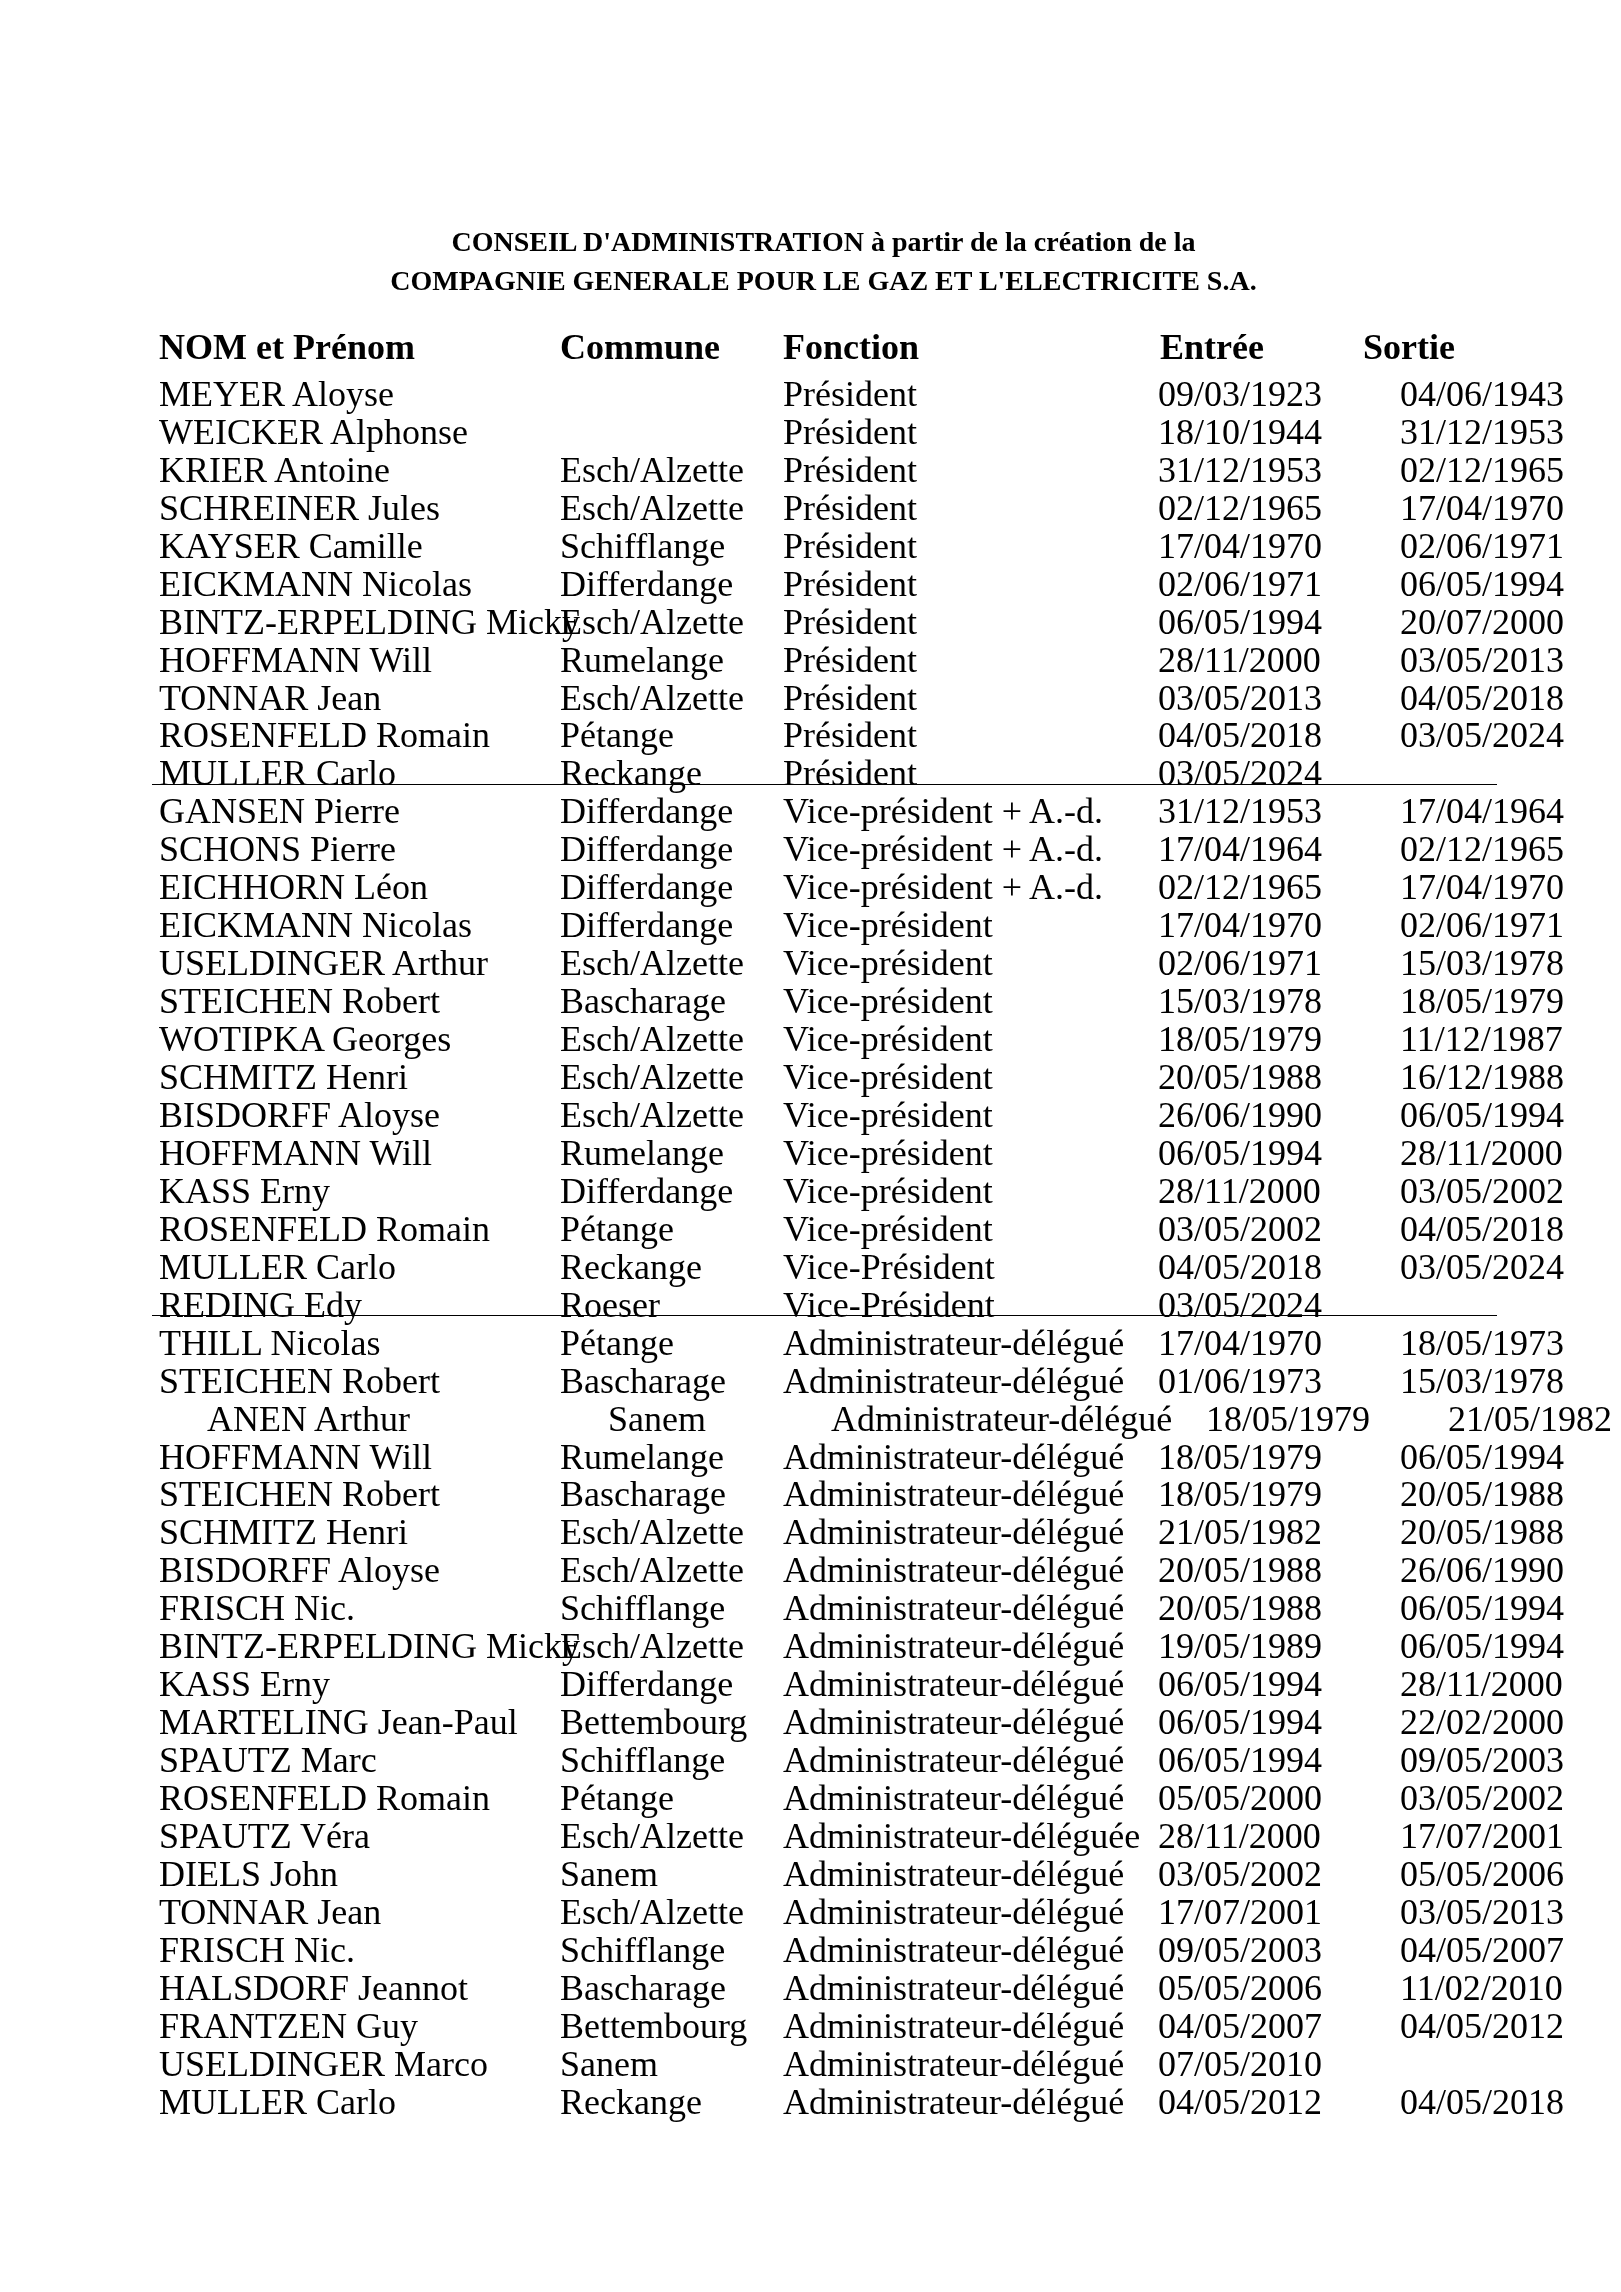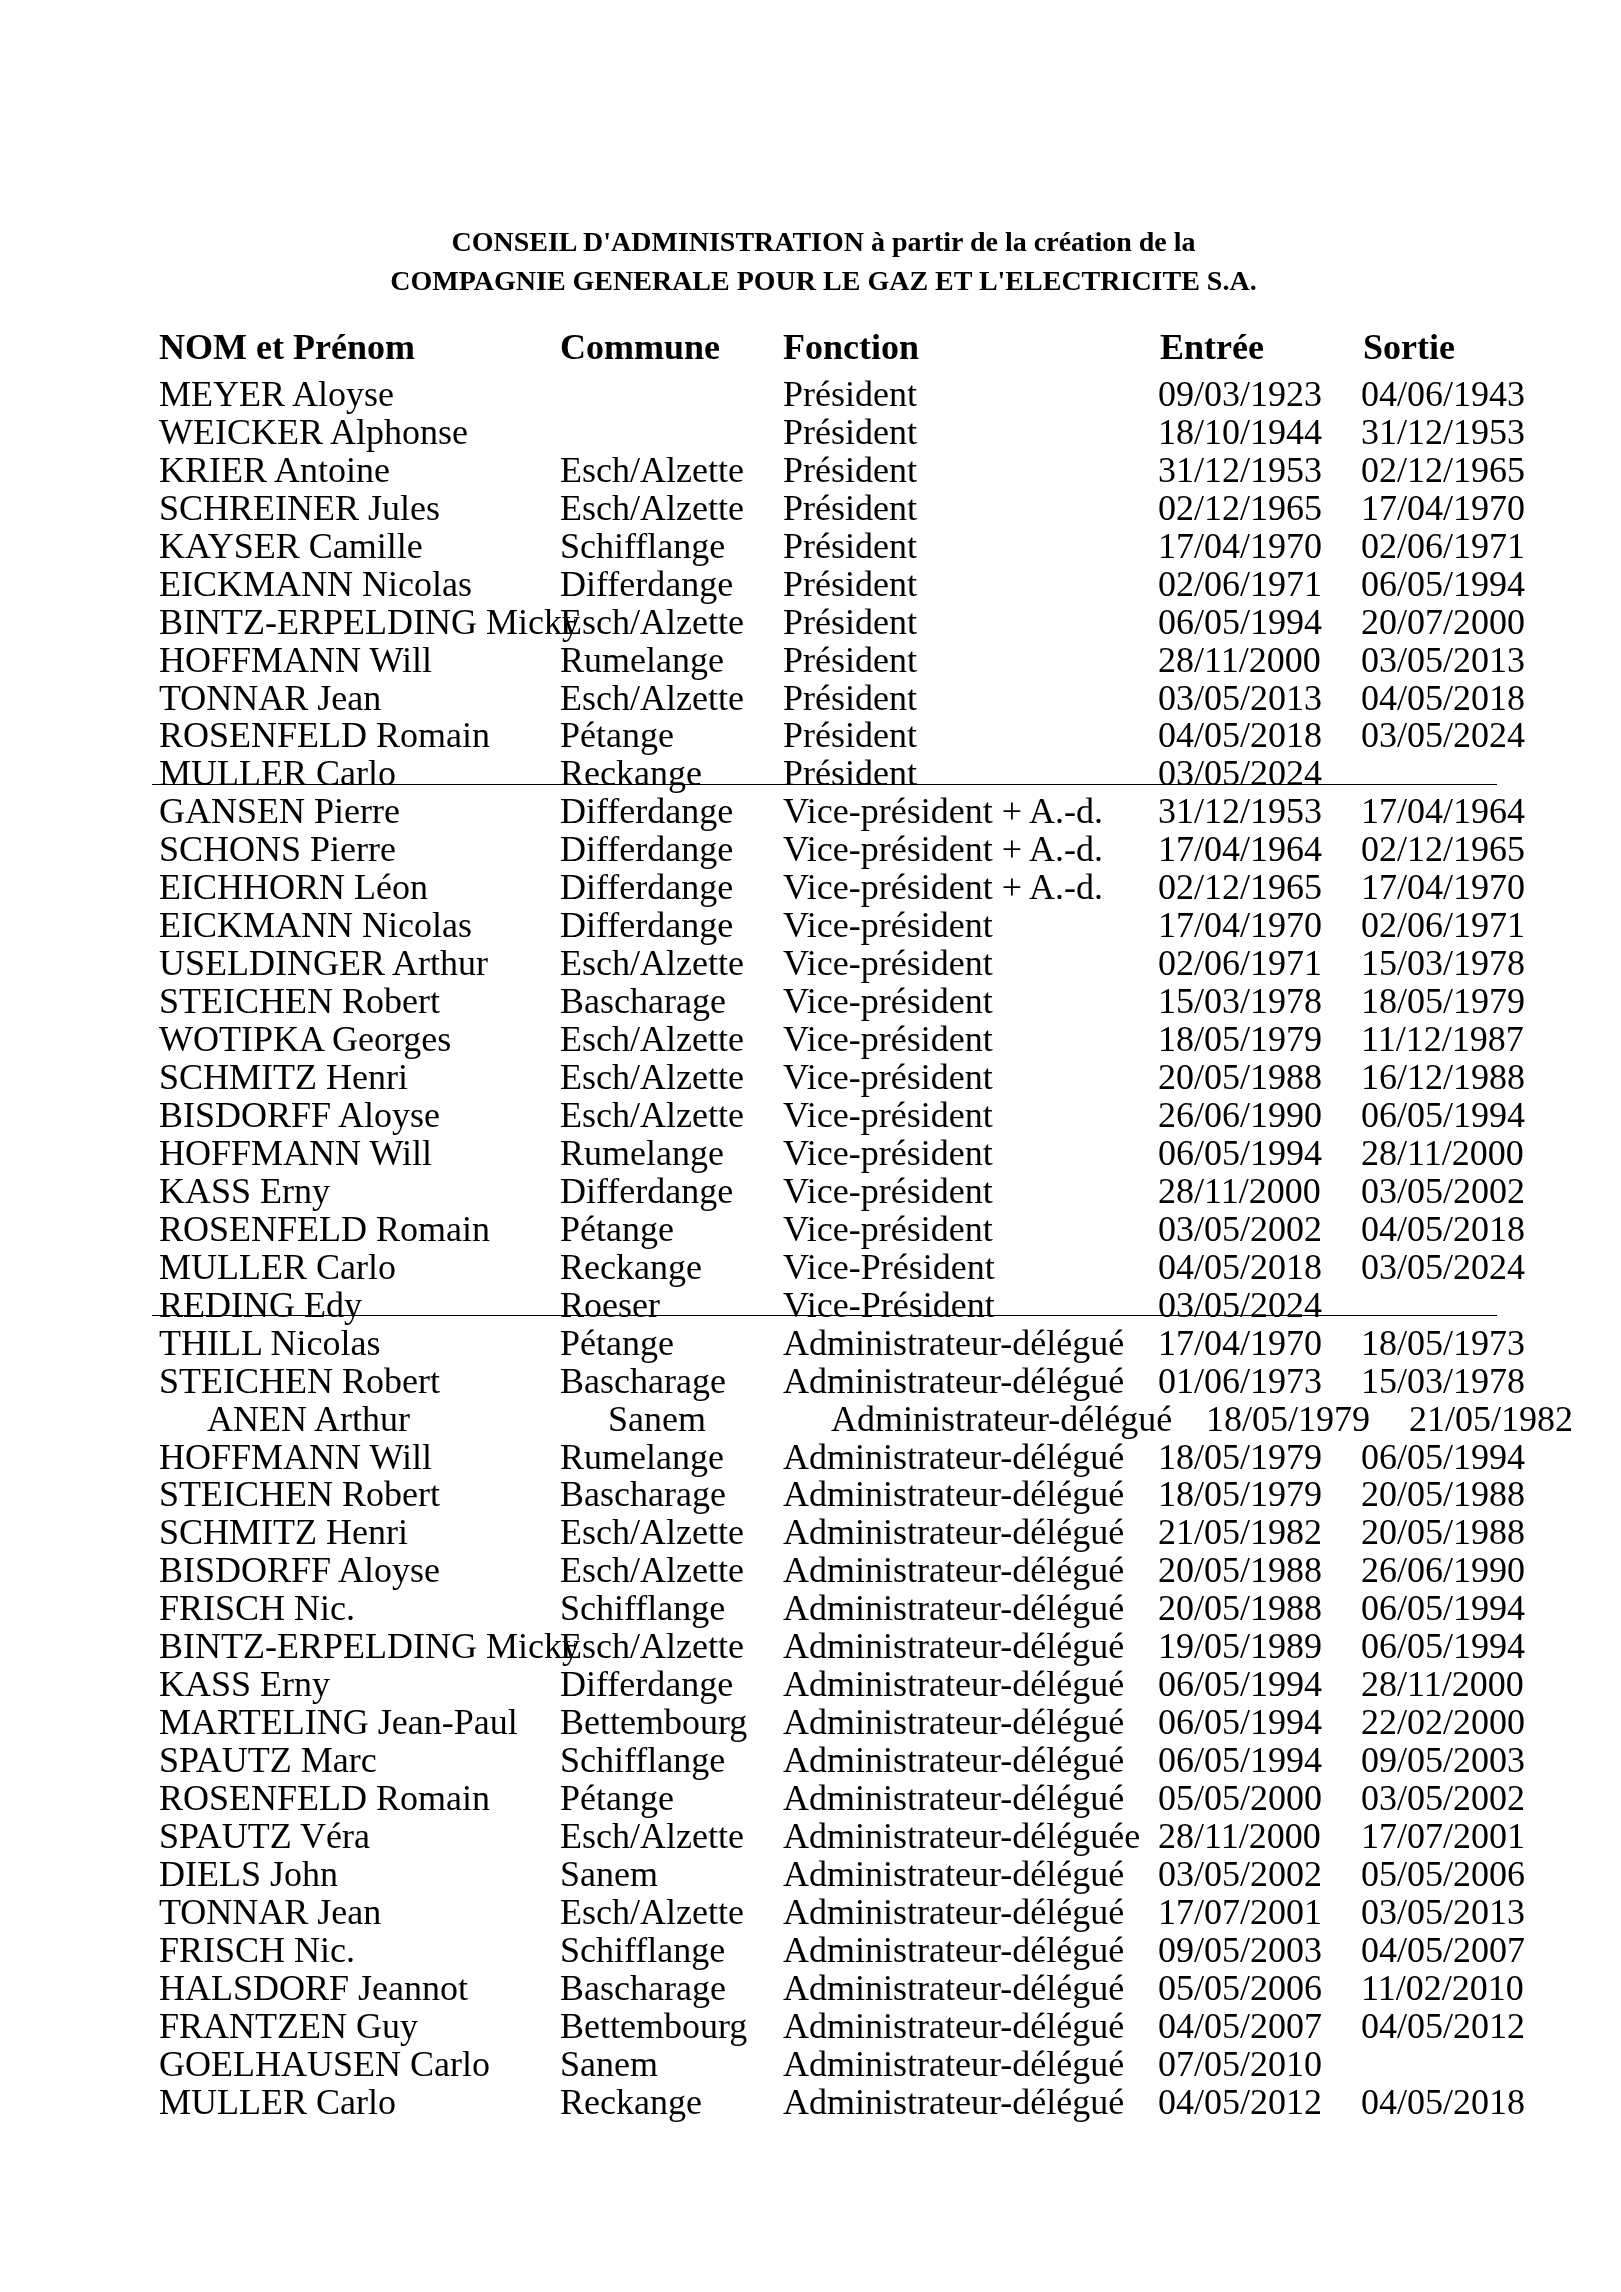--- a/index.html
+++ b/index.html
@@ -38,21 +38,21 @@
       white-space: nowrap;
     }
     .row .c {
       position: absolute;
       top: 0;
     }
     .c-name { left: 159px; }
     .c-commune { left: 560px; }
     .c-fonction { left: 783px; }
     .c-entree { left: 1158px; }
-    .c-sortie { left: 1361px; }
+    .c-sortie { left: 1400px; }
 
     .header-row { font-weight: bold; }
     .header-row .c-entree { left: 1160px; }
     .header-row .c-sortie { left: 1363px; }
 
     .sep {
       position: absolute;
       left: 152px;
       width: 1345px;
       height: 0;
@@ -379,21 +379,21 @@
         <span class="c c-sortie">11/02/2010</span>
       </div>
       <div class="row" style="top: 2007px;">
         <span class="c c-name">FRANTZEN Guy</span>
         <span class="c c-commune">Bettembourg</span>
         <span class="c c-fonction">Administrateur-délégué</span>
         <span class="c c-entree">04/05/2007</span>
         <span class="c c-sortie">04/05/2012</span>
       </div>
       <div class="row" style="top: 2045px;">
-        <span class="c c-name">GOELHAUSEN Carlo</span>
+        <span class="c c-name">USELDINGER Marco</span>
         <span class="c c-commune">Sanem</span>
         <span class="c c-fonction">Administrateur-délégué</span>
         <span class="c c-entree">07/05/2010</span>
         <span class="c c-sortie"></span>
       </div>
       <div class="row" style="top: 2083px;">
         <span class="c c-name">MULLER Carlo</span>
         <span class="c c-commune">Reckange</span>
         <span class="c c-fonction">Administrateur-délégué</span>
         <span class="c c-entree">04/05/2012</span>

